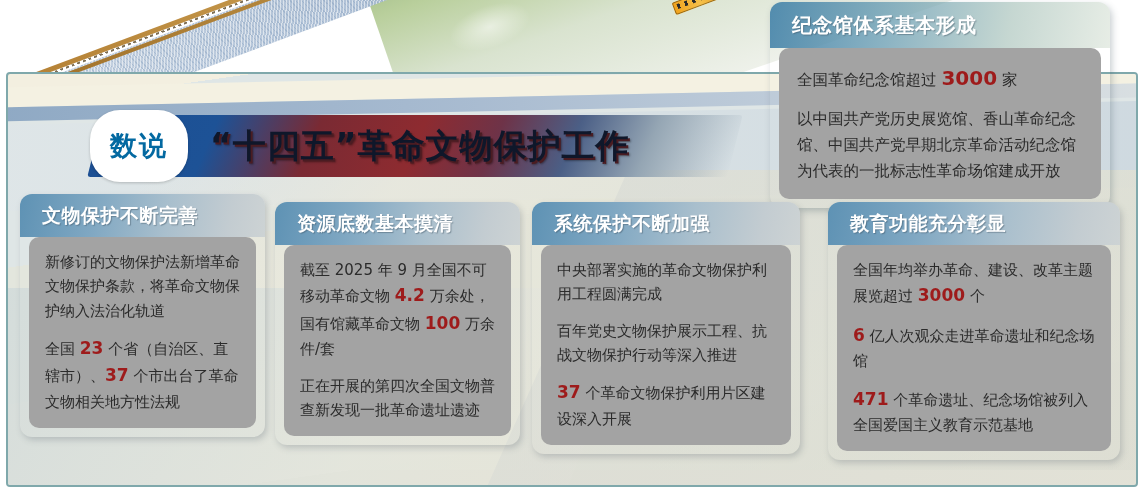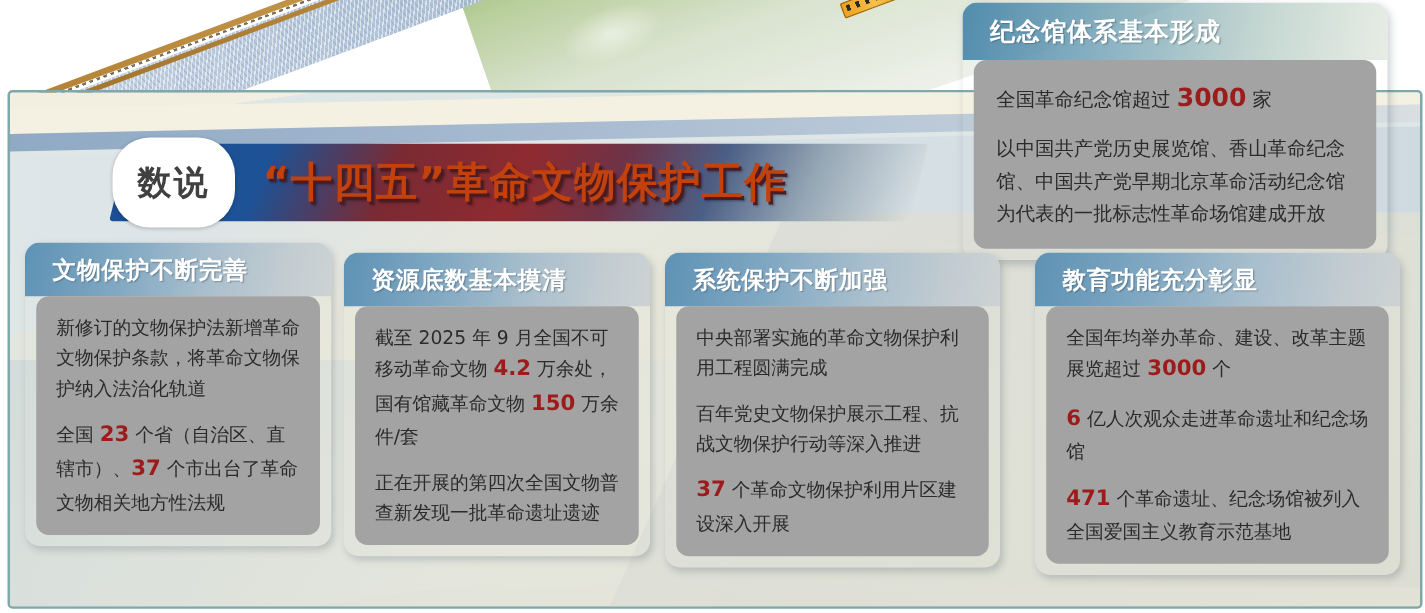--- a/index.html
+++ b/index.html
@@ -88,26 +88,26 @@
 
   
   .titleband{
     position:absolute;left:95px;top:115px;width:640px;height:62px;
     background:linear-gradient(100deg,#1c4f93 0%,#1d5296 18%,#7a2a33 34%,#8e2b30 50%,#6e3348 62%,#4b5f86 74%,#95a6b4 86%,rgba(200,206,205,0) 100%);
     transform:skewX(-14deg);border-radius:3px;
   }
   .title-wrap{position:absolute;left:95px;top:115px;width:660px;height:62px;display:flex;align-items:center;}
   .badge{
     margin-left:-5px;background:#ffffff;border-radius:30px;
-    padding:18px 20px;color:#404040;font-weight:bold;font-size:27px;
+    padding:18px 20px;color:#0369a1;font-weight:bold;font-size:27px;
     letter-spacing:2px;box-shadow:0 1px 3px rgba(0,0,0,.2);
     font-family:"DejaVu Sans","Liberation Sans",sans-serif;
   }
   .mtitle{
-    margin-left:22px;color:#c2410c;font-weight:bold;font-size:33px;letter-spacing:1px;
+    margin-left:22px;color:#0f172a;font-weight:bold;font-size:33px;letter-spacing:1px;
     text-shadow:2px 2px 0 #4a1c22,3px 3px 2px rgba(0,0,0,.35);
     white-space:nowrap;font-family:"DejaVu Sans","Liberation Sans",sans-serif;
   }
 
   
   .card{position:absolute;border-radius:12px;overflow:hidden;
         box-shadow:2px 3px 6px rgba(90,100,110,.28);}
   .card-head{
     padding:9px 0 8px 22px;
     background:linear-gradient(100deg,#5e92b4 0%,#7fa7c2 30%,#a9bfcd 60%,#c3ccd1 85%,#cdd3d4 100%);
@@ -183,21 +183,21 @@
   <div id="card1" class="card">
     <div class="card-head">文物保护不断完善</div>
     <div class="card-body">
         <p><span>新修订的文物保护法新增革命文物保护条款，将革命文物保护纳入法治化轨道</span></p>
         <p><span>全国 </span><span class="num">23</span><span> 个省（自治区、直辖市）、</span><span class="num">37</span><span> 个市出台了革命文物相关地方性法规</span></p>
       </div>
   </div>
   <div id="card2" class="card">
     <div class="card-head">资源底数基本摸清</div>
     <div class="card-body">
-        <p><span>截至 2025 年 9 月全国不可移动革命文物 </span><span class="num">4.2</span><span> 万余处，国有馆藏革命文物 </span><span class="num">150</span><span> 万余件/套</span></p>
+        <p><span>截至 2025 年 9 月全国不可移动革命文物 </span><span class="num">4.2</span><span> 万余处，国有馆藏革命文物 </span><span class="num">100</span><span> 万余件/套</span></p>
         <p><span>正在开展的第四次全国文物普查新发现一批革命遗址遗迹</span></p>
       </div>
   </div>
   <div id="card3" class="card">
     <div class="card-head">系统保护不断加强</div>
     <div class="card-body">
         <p><span>中央部署实施的革命文物保护利用工程圆满完成</span></p>
         <p><span>百年党史文物保护展示工程、抗战文物保护行动等深入推进</span></p>
         <p><span class="num">37</span><span> 个革命文物保护利用片区建设深入开展</span></p>
       </div>

